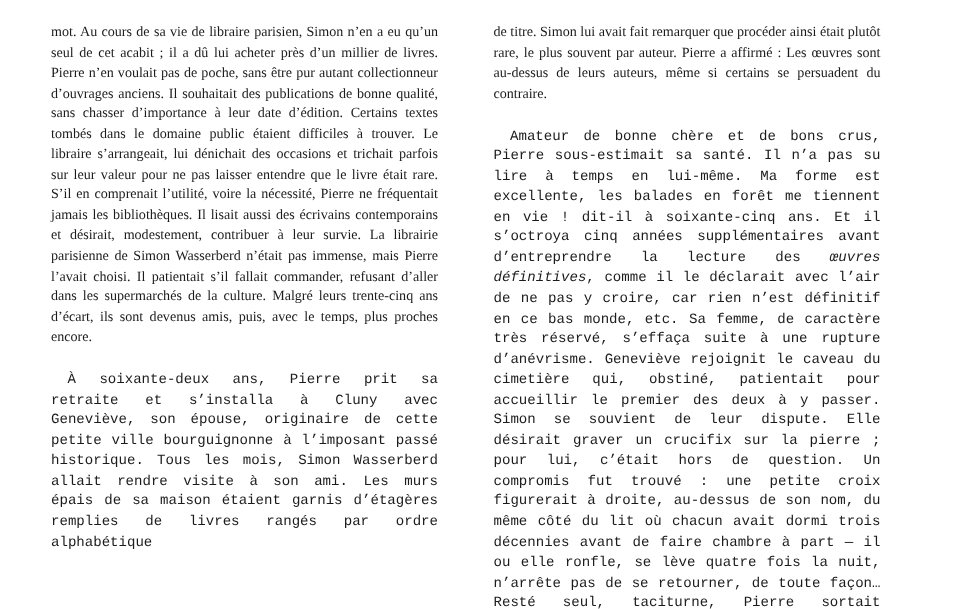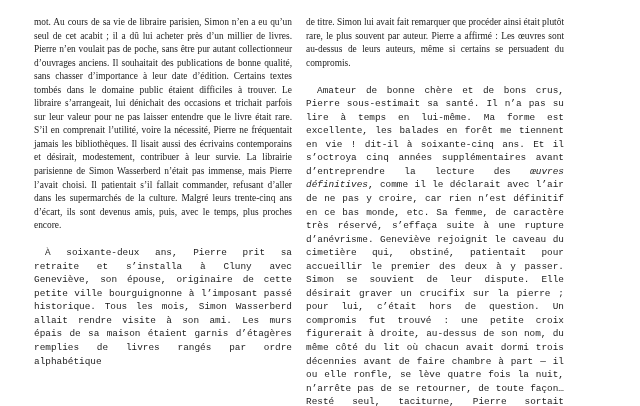--- a/index.html
+++ b/index.html
@@ -15,21 +15,21 @@
     overflow: hidden;
   }
   .page {
     position: relative;
     width: 640px;
     height: 406px;
     box-sizing: border-box;
     display: flex;
     flex-direction: row;
     padding: 16px 26px 16px 34px;
-    gap: 14px;
+    gap: 37px;
   }
   .column {
     width: 258px;
     display: flex;
     flex-direction: column;
   }
   .column.right {
     width: 258px;
   }
   p {
@@ -55,17 +55,17 @@
 <body>
 
 <div class="page">
 
   <div class="column left">
     <p class="body-text">mot. Au cours de sa vie de libraire parisien, Simon n’en a eu qu’un seul de cet acabit ; il a dû lui acheter près d’un millier de livres. Pierre n’en voulait pas de poche, sans être pur autant collectionneur d’ouvrages anciens. Il souhaitait des publications de bonne qualité, sans chasser d’importance à leur date d’édition. Certains textes tombés dans le domaine public étaient difficiles à trouver. Le libraire s’arrangeait, lui dénichait des occasions et trichait parfois sur leur valeur pour ne pas laisser entendre que le livre était rare. S’il en comprenait l’utilité, voire la nécessité, Pierre ne fréquentait jamais les bibliothèques. Il lisait aussi des écrivains contemporains et désirait, modestement, contribuer à leur survie. La librairie parisienne de Simon Wasserberd n’était pas immense, mais Pierre l’avait choisi. Il patientait s’il fallait commander, refusant d’aller dans les supermarchés de la culture. Malgré leurs trente-cinq ans d’écart, ils sont devenus amis, puis, avec le temps, plus proches encore.</p>
     <p class="body-text indent gap">À soixante-deux ans, Pierre prit sa retraite et s’installa à Cluny avec Geneviève, son épouse, originaire de cette petite ville bourguignonne à l’imposant passé historique. Tous les mois, Simon Wasserberd allait rendre visite à son ami. Les murs épais de sa maison étaient garnis d’étagères remplies de livres rangés par ordre alphabétique</p>
   </div>
 
   <div class="column right">
-    <p class="body-text">de titre. Simon lui avait fait remarquer que procéder ainsi était plutôt rare, le plus souvent par auteur. Pierre a affirmé : Les œuvres sont au-dessus de leurs auteurs, même si certains se persuadent du compromis.</p>
+    <p class="body-text">de titre. Simon lui avait fait remarquer que procéder ainsi était plutôt rare, le plus souvent par auteur. Pierre a affirmé : Les œuvres sont au-dessus de leurs auteurs, même si certains se persuadent du contraire.</p>
     <p class="body-text indent gap"><span>Amateur de bonne chère et de bons crus, Pierre sous-estimait sa santé. Il n’a pas su lire à temps en lui-même. Ma forme est excellente, les balades en forêt me tiennent en vie ! dit-il à soixante-cinq ans. Et il s’octroya cinq années supplémentaires avant d’entreprendre la lecture des </span><span class="italic">œuvres définitives</span><span>, comme il le déclarait avec l’air de ne pas y croire, car rien n’est définitif en ce bas monde, etc. Sa femme, de caractère très réservé, s’effaça suite à une rupture d’anévrisme. Geneviève rejoignit le caveau du cimetière qui, obstiné, patientait pour accueillir le premier des deux à y passer. Simon se souvient de leur dispute. Elle désirait graver un crucifix sur la pierre ; pour lui, c’était hors de question. Un compromis fut trouvé : une petite croix figurerait à droite, au-dessus de son nom, du même côté du lit où chacun avait dormi trois décennies avant de faire chambre à part — il ou elle ronfle, se lève quatre fois la nuit, n’arrête pas de se retourner, de toute façon… Resté seul, taciturne, Pierre sortait rarement de chez lui. À l’occasion, Françoise, une amie de jeunesse, l’emmenait au restaurant ou au cinéma</span></p>
   </div>
 
 </div>
 
 </body></html>

